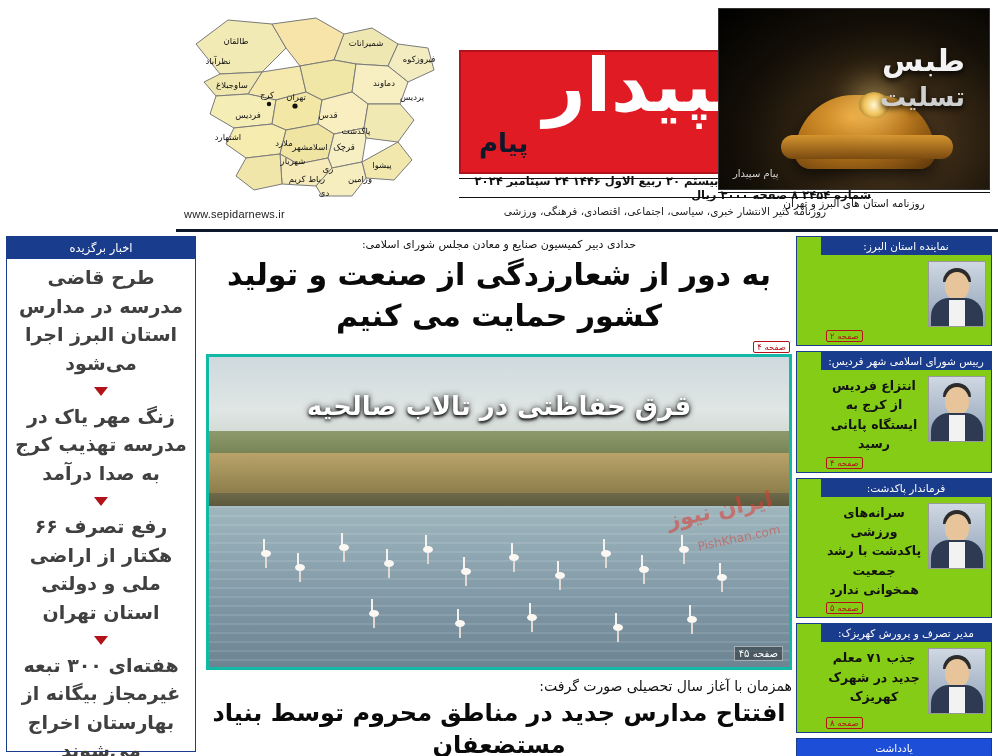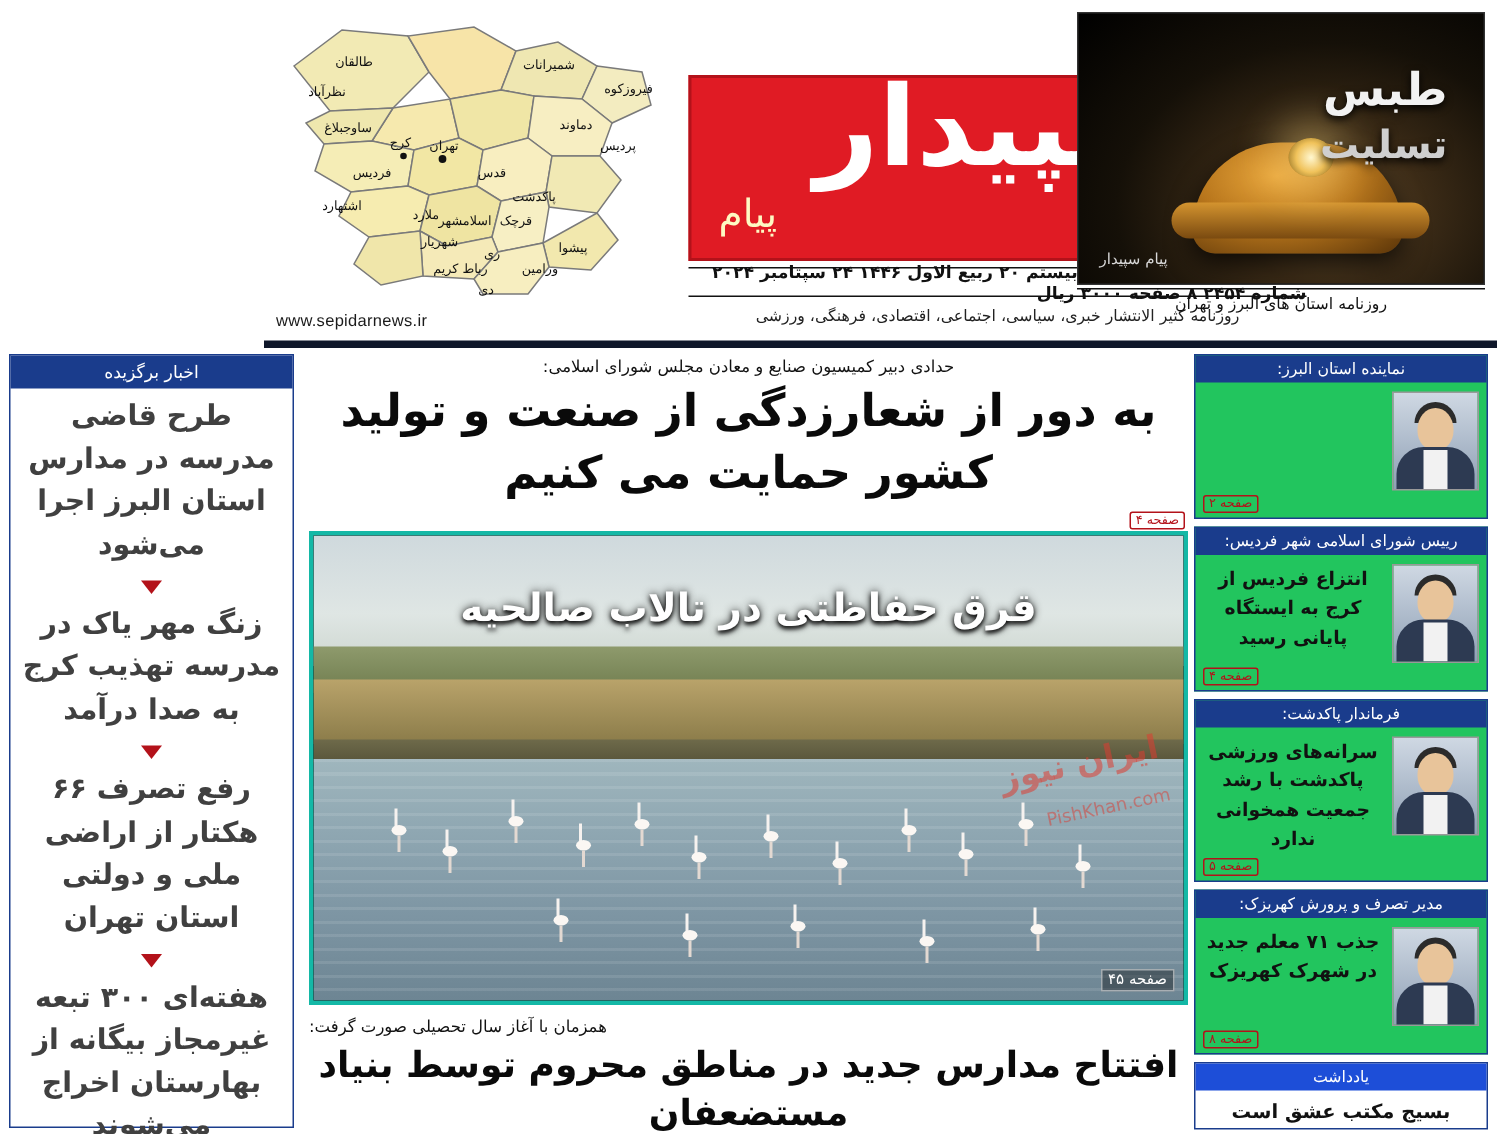--- a/index.html
+++ b/index.html
@@ -5,40 +5,40 @@
   * { box-sizing: border-box; margin: 0; padding: 0; }
   html, body {
     width: 998px; height: 756px;
     background: #ffffff;
     font-family: "DejaVu Sans", "Liberation Sans", sans-serif;
     overflow: hidden;
   }
   .page { position: relative; width: 998px; height: 756px; background:#fff; }
 
   
-  .masthead { position:relative; height: 232px; width: 822px; border-bottom:5px solid #0f172a; }
+  .masthead { position:relative; height: 232px; width: 822px; border-bottom:3px solid #0f172a; }
 
   
   .map-area { position:absolute; left:0; top:0; width:272px; height:206px; overflow:hidden; }
   .map-area svg { display:block; }
   .map-label { font-size:8.5px; fill:#111; font-family:"DejaVu Sans", sans-serif; }
 
   .site-url { position:absolute; left:8px; top:208px; font-size:11px; color:#1a1a1a;
               font-family:"Liberation Sans", sans-serif; letter-spacing:.2px; direction:ltr; }
 
   
   .logo-block { position:absolute; left:283px; top:50px; width:412px; height:124px;
                 background:#e01b24; border:2px solid #b3121a; }
   .logo-word { position:absolute; inset:0; display:flex; align-items:flex-start; justify-content:center; }
   .logo-sepidar {
     color:#fff; font-size:74px; font-weight:bold; letter-spacing:-2px;
     font-family:"DejaVu Sans", sans-serif; line-height:1; transform: translateY(-4px);
   }
   .logo-payam {
-    position:absolute; left:18px; bottom:14px; color:#fef9c3; font-size:26px; font-weight:normal;
+    position:absolute; left:18px; bottom:14px; color:#0f172a; font-size:26px; font-weight:bold;
     font-family:"DejaVu Sans", sans-serif;
   }
 
   .date-bar { position:absolute; left:283px; top:178px; width:412px; height:20px;
               border-top:1px solid #111; border-bottom:1px solid #111;
               display:flex; align-items:center; justify-content:center;
               font-size:11.5px; color:#111; font-weight:bold; }
   .sub-bar { position:absolute; left:283px; top:202px; width:412px; height:18px;
              display:flex; align-items:center; justify-content:center;
              font-size:10.5px; color:#222; }
@@ -66,21 +66,21 @@
   .ad-brand { position:absolute; left:14px; bottom:10px; color:#d8d8d8; font-size:10px; }
   .ad-footer { position:absolute; right:8px; top:192px; width:272px; height:20px;
                border-top:1px solid #111; display:flex; align-items:center; justify-content:center;
                font-size:10.5px; color:#111; }
 
   
   .body-grid { position:relative; width:998px; height:524px; }
 
   
   .col-right { position:absolute; right:6px; top:4px; width:196px; height:516px; }
-  .sb-item { border:1px solid #1a3c8c; margin-bottom:5px; background:#22c55e; }
+  .sb-item { border:1px solid #1a3c8c; margin-bottom:5px; background:#84cc16;padding-left:24px; }
   .sb-head { background:#1a3c8c; color:#fff; font-size:10.5px; text-align:center; padding:3px 2px; }
   .sb-body { display:flex; padding:6px 5px 4px 5px; gap:6px; align-items:flex-start; }
   .sb-photo { width:58px; height:66px; flex:0 0 58px; border:1px solid #999; overflow:hidden;
               background:linear-gradient(#cfd8e3,#8fa0b5); position:relative; }
   .face { position:absolute; left:50%; transform:translateX(-50%); }
   .face .head { width:24px; height:28px; border-radius:50% 50% 45% 45%; background:#e8c49a;
                 margin:0 auto; position:relative; top:10px; }
   .face .hair { position:absolute; left:50%; top:6px; transform:translateX(-50%);
                 width:28px; height:14px; border-radius:14px 14px 0 0; background:#2b2b2b; }
   .face .body { position:absolute; top:36px; left:50%; transform:translateX(-50%);
@@ -124,21 +124,21 @@
   .photo-caption { position:absolute; left:50%; top:34px; transform:translateX(-50%);
                    color:#fff; font-size:26px; font-weight:bold; white-space:nowrap;
                    text-shadow: 0 0 6px rgba(0,0,0,.85), 0 2px 3px rgba(0,0,0,.9); }
   .wm { position:absolute; right:16px; top:45%; color:rgba(220,60,50,.55); font-size:22px;
         font-weight:bold; transform:rotate(-12deg); }
   .wm2 { position:absolute; right:8px; top:56%; color:rgba(220,60,50,.5); font-size:12px;
          transform:rotate(-12deg); direction:ltr; }
   .ph-page { position:absolute; right:6px; bottom:6px; font-size:10px; color:#fff;
              background:rgba(0,0,0,.35); padding:1px 4px; border:1px solid rgba(255,255,255,.5); }
 
-  .bottom-kicker { text-align:left; font-size:11px; color:#111; padding:8px 0 3px; }
+  .bottom-kicker { text-align:right; font-size:14px; color:#111; padding:8px 0 3px; }
   .bottom-head { text-align:center; font-size:24px; font-weight:bold; color:#0a0a0a; line-height:1.35; }
 
   
   .col-left { position:absolute; left:6px; top:4px; width:190px; height:516px;
               border:1px solid #1a3c8c; background:#fff; }
   .sel-head { background:#1a3c8c; color:#fff; text-align:center; font-size:11.5px; padding:4px; }
   .sel-item { padding:4px 8px 8px; text-align:center; font-size:19px; font-weight:bold;
               line-height:1.5; color:#404040; }
   .sel-sep { text-align:center; color:#b3121a; font-size:11px; line-height:.8; padding:2px 0 0; }
   .tri { display:inline-block; width:0; height:0; border-left:7px solid transparent;

